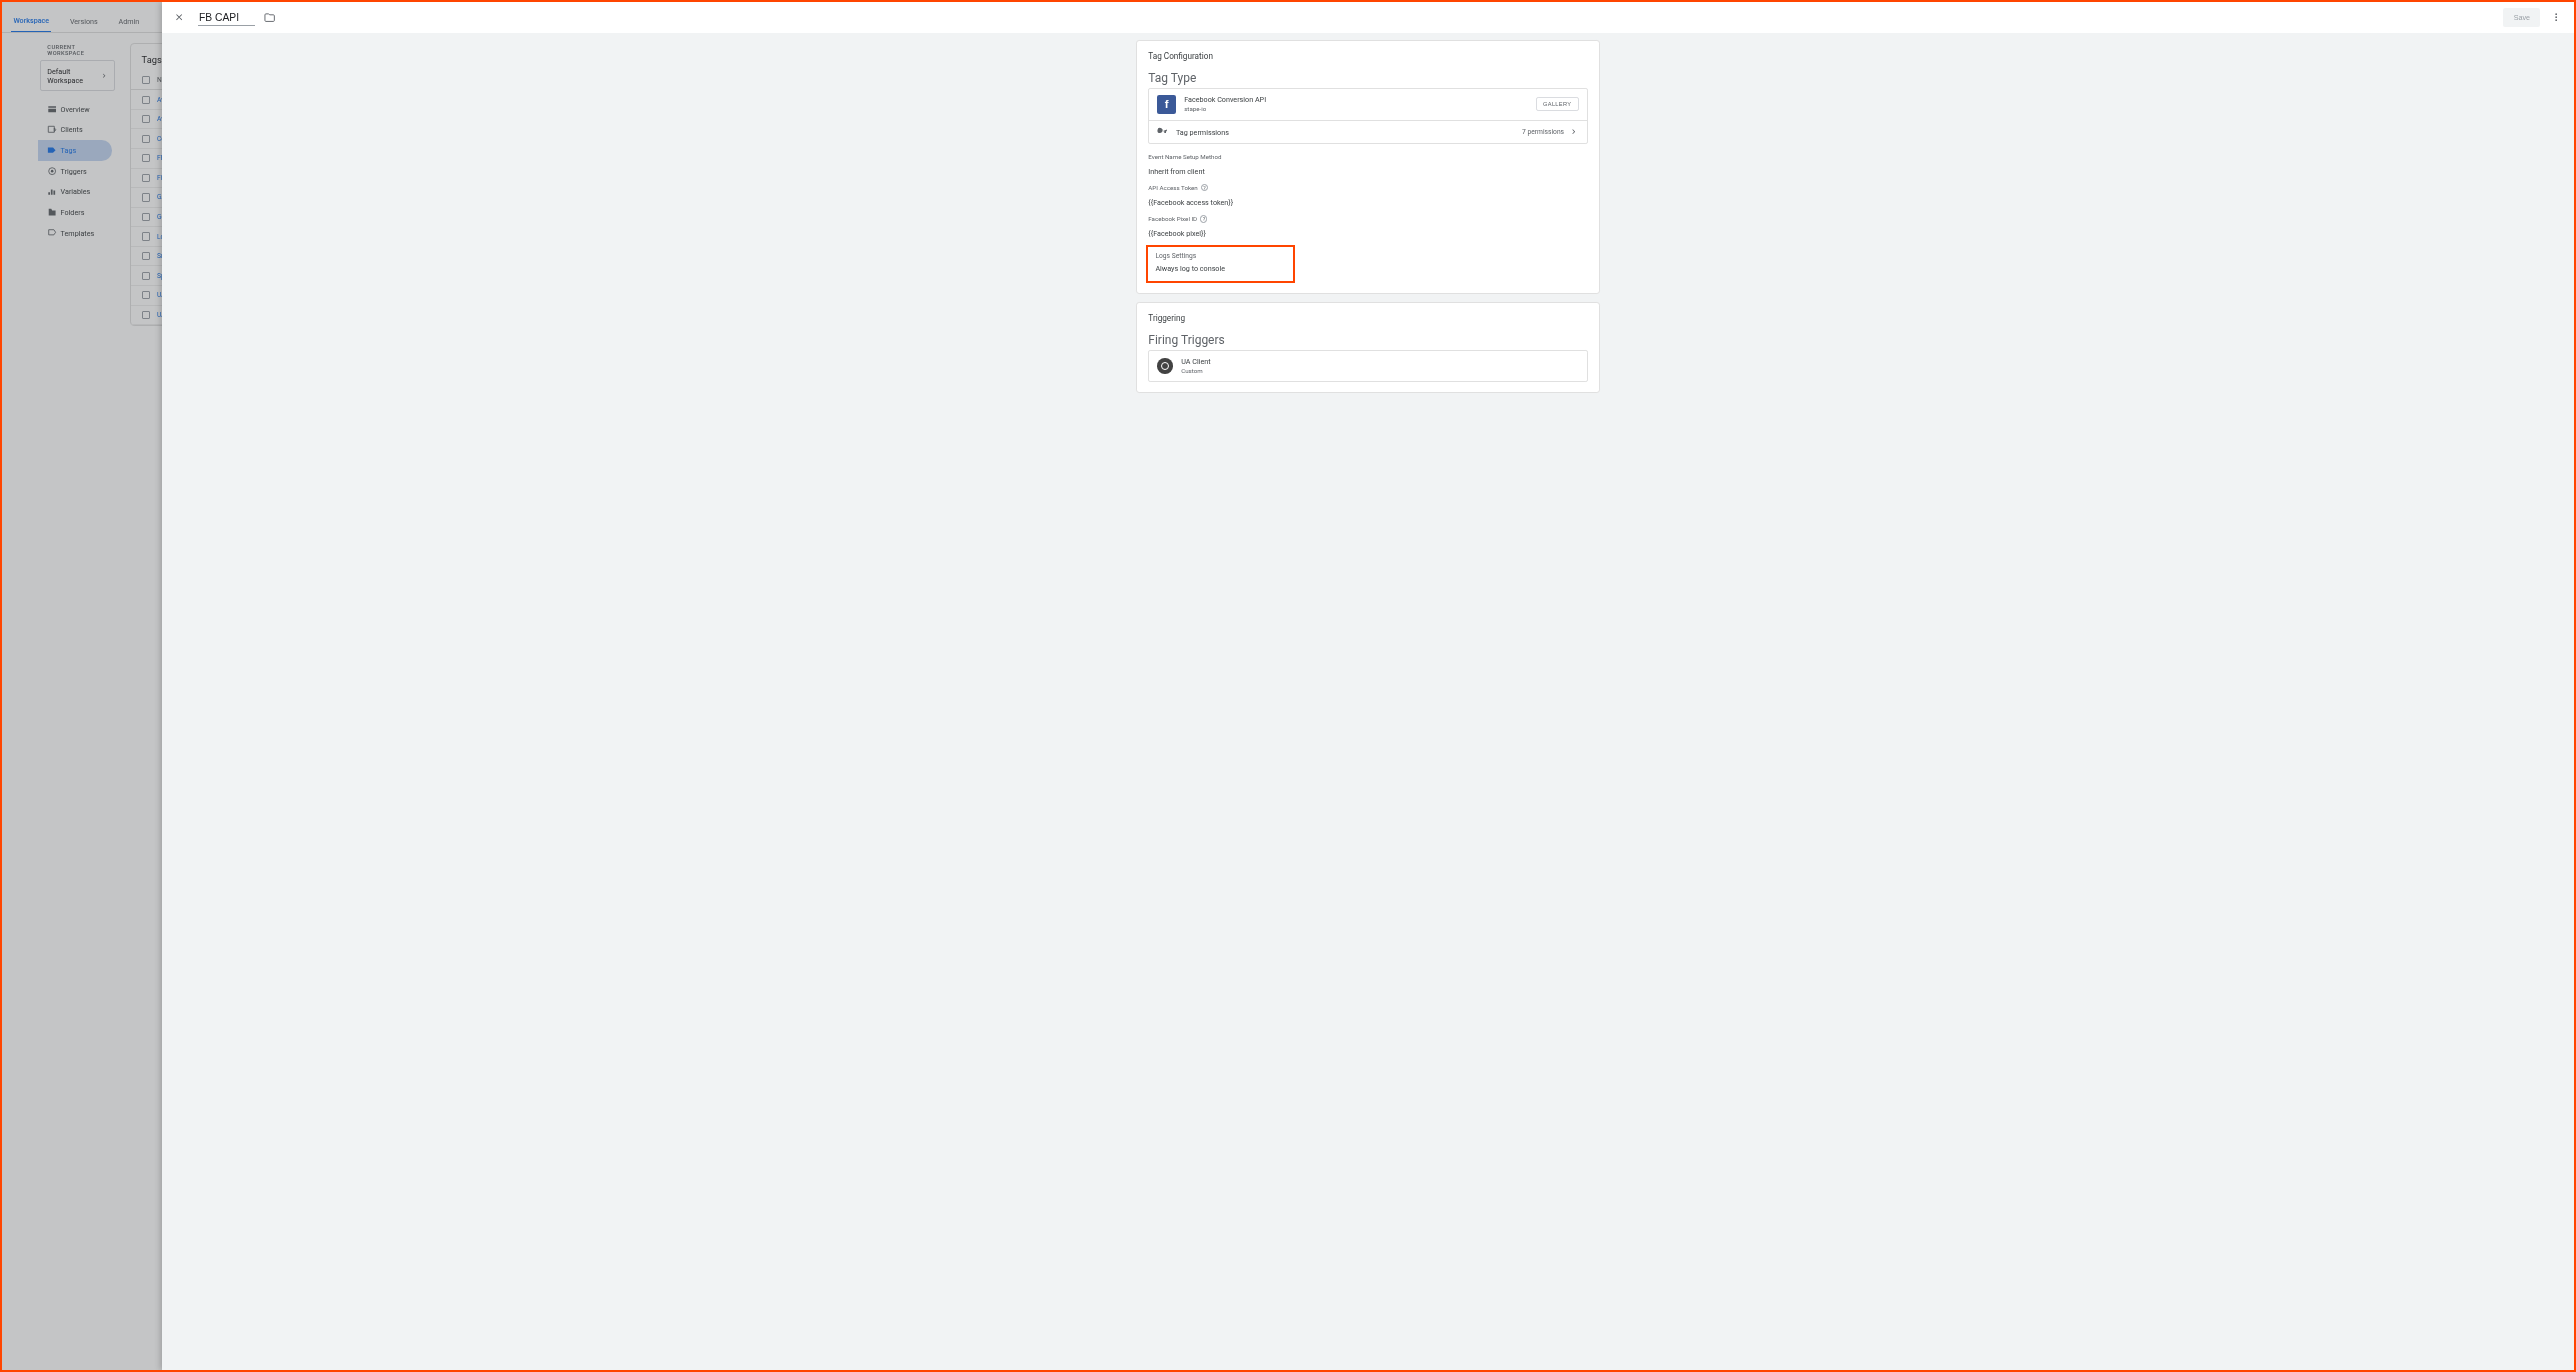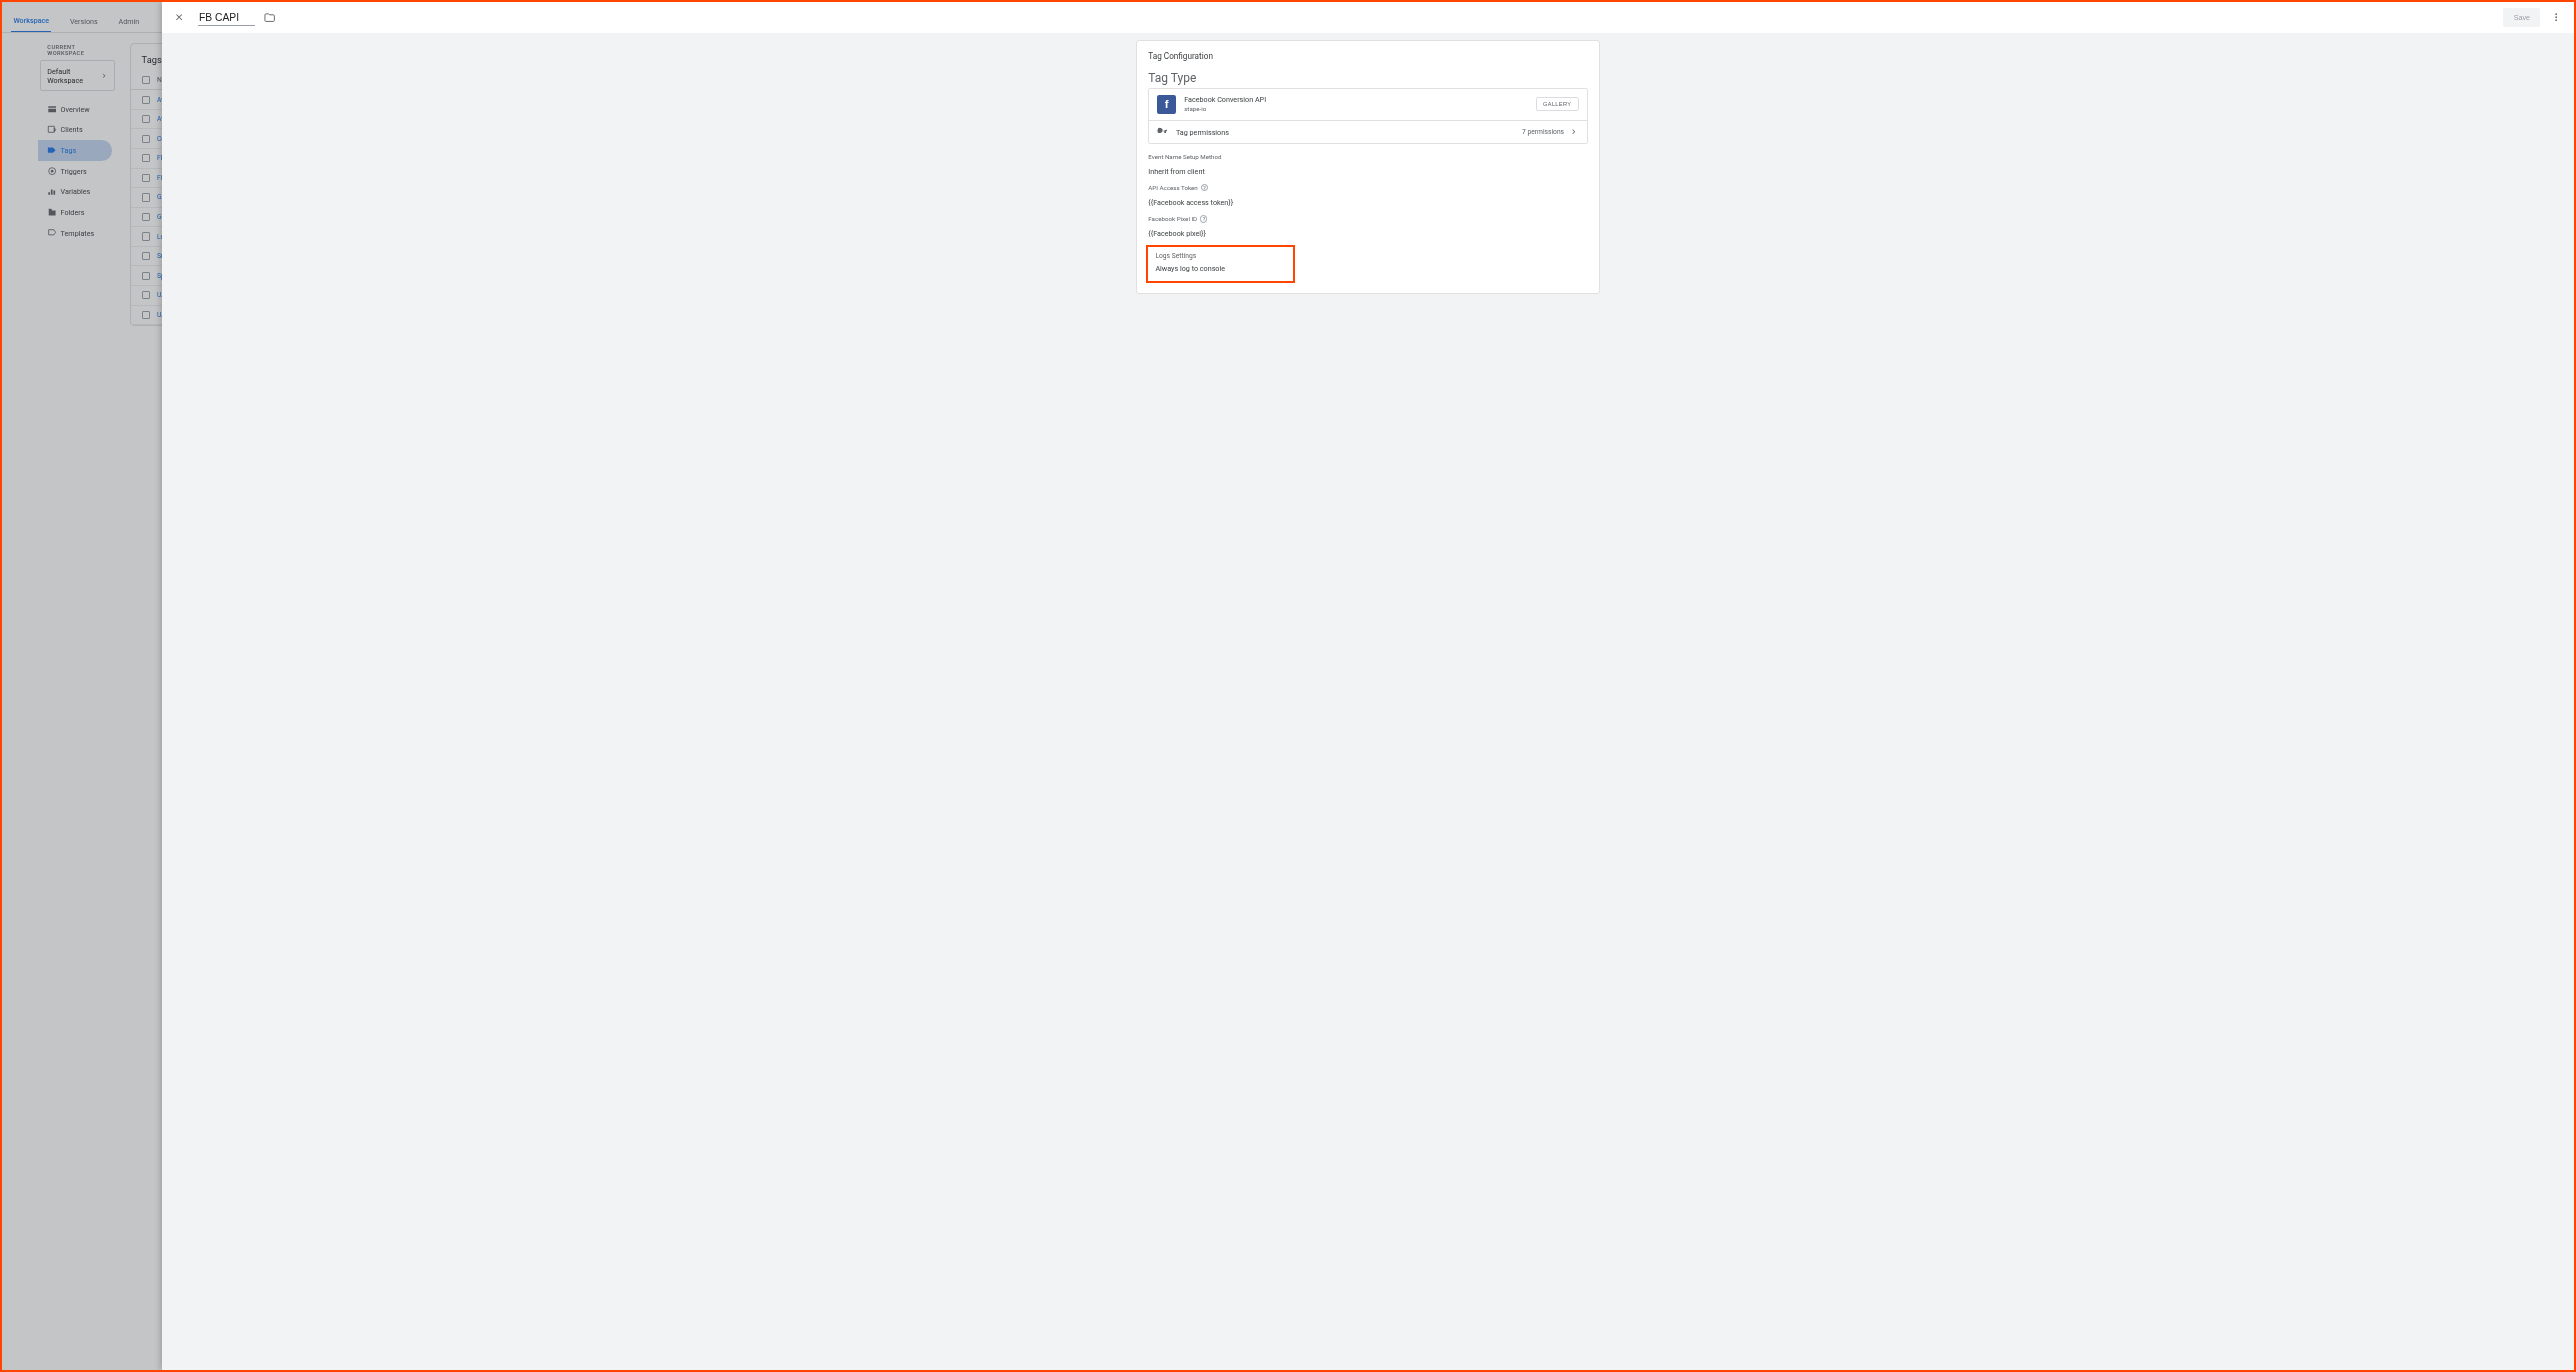--- a/index.html
+++ b/index.html
@@ -472,16 +472,33 @@
             <div class="field-value">{{Facebook pixel}}</div>
           </div>
 
           <div class="highlight-box">
             <div class="field-label" style="font-size:6.7px;">Logs Settings</div>
             <div class="field-value" style="margin-top:4.1px;">Always log to console</div>
           </div>
         </div>
       </div>
 
+      <div class="card">
+        <div class="card-pad">
+          <h3>Triggering</h3>
+          <div class="subhead">Firing Triggers</div>
+          <div class="triggers-box">
+            <div class="trigger-row">
+              <div class="circle-icon">
+                <div class="inner-ring"></div>
+              </div>
+              <div class="type-text">
+                <div class="title">UA Client</div>
+                <div class="sub">Custom</div>
+              </div>
+            </div>
+          </div>
+        </div>
+      </div>
     </div>
   </div>
 </div>
 
 
 </body></html>

